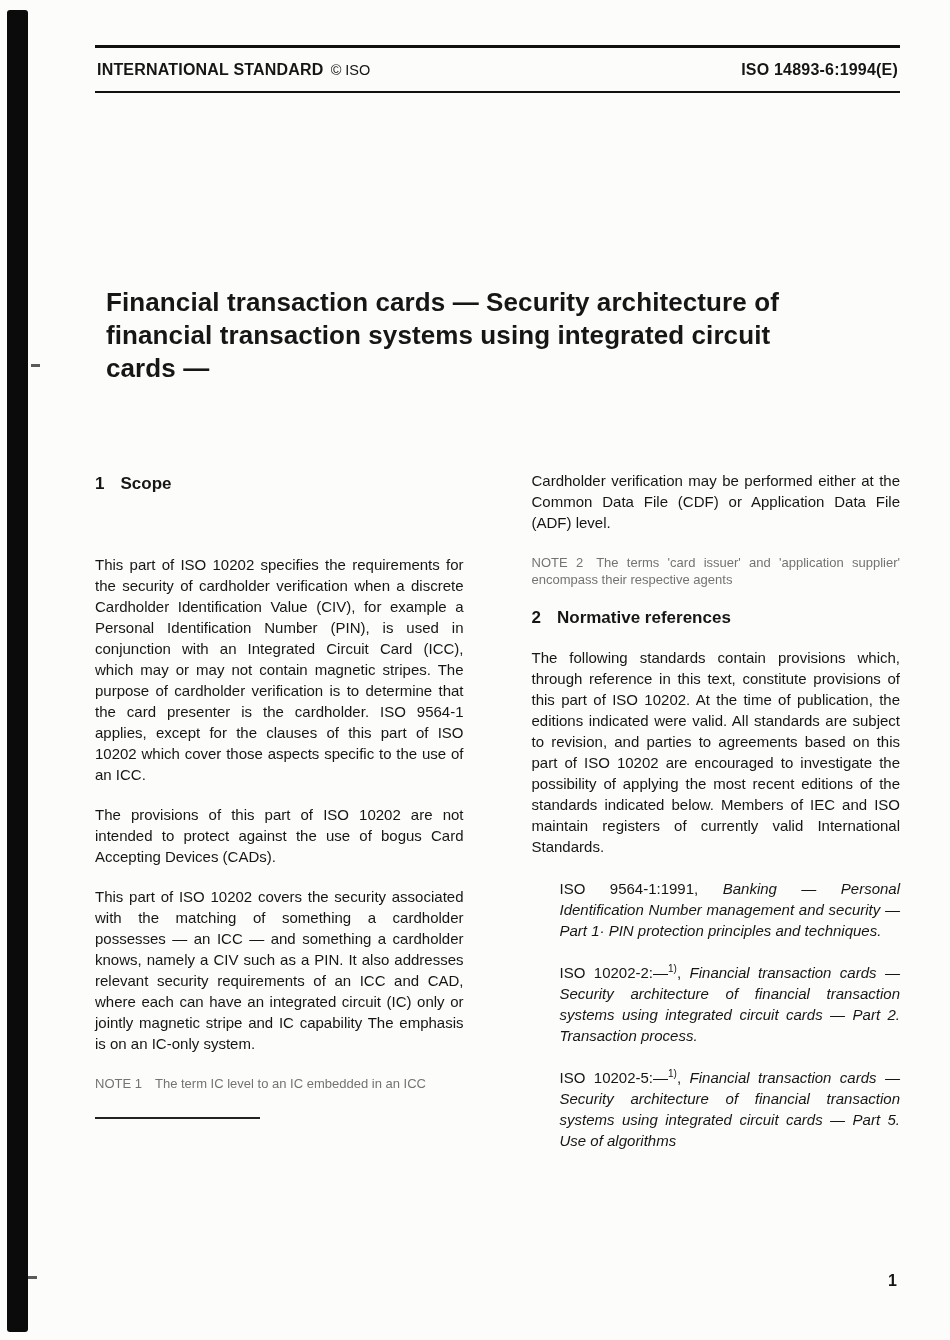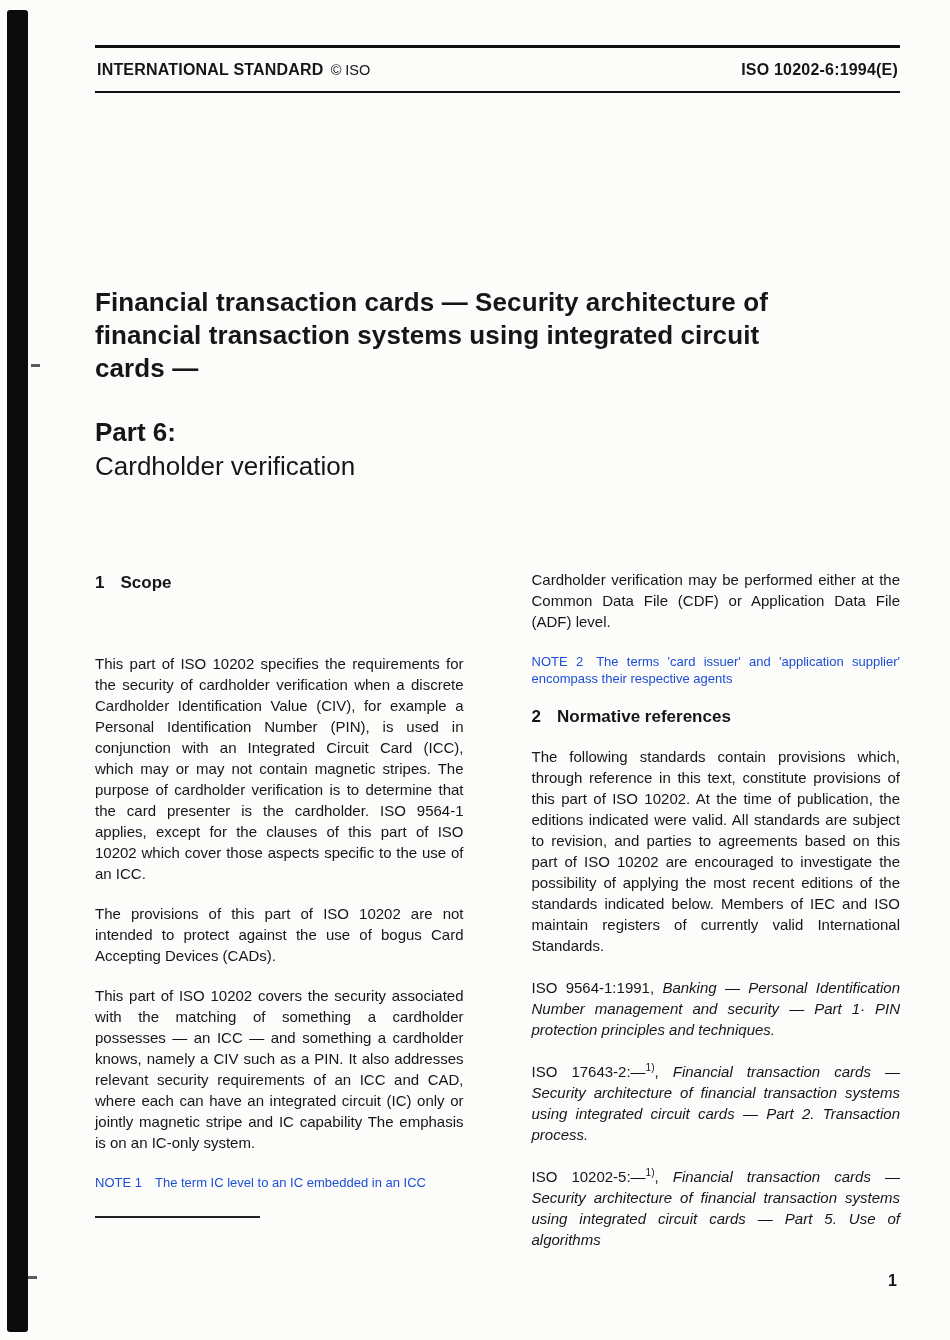--- a/index.html
+++ b/index.html
@@ -31,45 +31,45 @@
   .header-row {
     display: flex; justify-content: space-between; align-items: baseline;
     padding: 13px 2px 12px 2px;
   }
   .hdr-bold { font-weight: bold; font-size: 16px; letter-spacing: 0.2px; }
   .hdr-light { font-size: 14.5px; font-weight: 400; margin-left: 7px; }
 
   
   .title-block { margin-top: 193px; }
   h1 { font-size: 26px; line-height: 33px; font-weight: bold; margin: 0; letter-spacing: 0.1px; }
-  .t-line { display: block; }
+  .t-line { display: block; margin-left: 11px; }
   .part { margin-top: 31px; }
   .part-label { font-size: 26px; font-weight: bold; line-height: 33px; }
   .part-subtitle { font-size: 26px; font-weight: 400; line-height: 35px; }
 
   
   .columns { display: flex; gap: 68px; margin-top: 83px; }
   .col { flex: 1; min-width: 0; }
 
   .sec-heading { font-size: 17px; font-weight: bold; margin: 6px 0 0 0; }
   .h-num { margin-right: 16px; }
   .normative { margin-top: 20px; }
 
   .body-p {
     font-size: 15px; line-height: 21px;
     text-align: justify; margin: 19px 0 0 0;
   }
   .first-p { margin-top: 60px; }
   .no-top { margin-top: 2px; }
 
-  .ref { margin-top: 21px; }
+  .ref { margin-top: 21px; margin-left: 28px; }
   .ref em { font-style: italic; }
   .ref sup { font-size: 10px; vertical-align: super; line-height: 0; }
 
-  .note { font-size: 13px; line-height: 16.5px; margin-top: 22px; text-align: justify; color: #1d4ed8; }
+  .note { font-size: 13px; line-height: 16.5px; margin-top: 22px; text-align: justify; color: #737373; }
   .note-label { margin-right: 13px; }
 
   .footnote { margin-top: 24px; }
   .footnote-rule { width: 165px; border-top: 2px solid #222; margin-bottom: 8px; }
   .footnote-text { font-size: 13.5px; }
   .fn-marker { margin-right: 10px; }
 
   .page-number {
     position: absolute; left: 888px; top: 1272px;
     font-size: 16px; font-weight: bold;
@@ -85,35 +85,31 @@
   <div class="margin-tick tick-2"></div>
 
   <div class="content">
 
     <header>
       <div class="rule-thick"></div>
       <div class="header-row">
         <div>
           <span class="hdr-bold">INTERNATIONAL STANDARD</span><span class="hdr-light">© ISO</span>
         </div>
-        <div class="hdr-bold">ISO 10202-6:1994(E)</div>
+        <div class="hdr-bold">ISO 14893-6:1994(E)</div>
       </div>
       <div class="rule-thin"></div>
     </header>
 
     <div class="title-block">
       <h1>
         <span class="t-line">Financial transaction cards — Security architecture of</span>
         <span class="t-line">financial transaction systems using integrated circuit</span>
         <span class="t-line">cards —</span>
       </h1>
-      <div class="part">
-        <div class="part-label">Part 6:</div>
-        <div class="part-subtitle">Cardholder verification</div>
-      </div>
     </div>
 
     <div class="columns">
 
       <section class="col">
         <h2 class="sec-heading">
           <span class="h-num">1</span><span>Scope</span>
         </h2>
         <p class="body-p first-p">This part of ISO 10202 specifies the requirements for the security of cardholder verification when a discrete Cardholder Identification Value (CIV), for example a Personal Identification Number (PIN), is used in conjunction with an Integrated Circuit Card (ICC), which may or may not contain magnetic stripes. The purpose of cardholder verification is to determine that the card presenter is the cardholder. ISO 9564-1 applies, except for the clauses of this part of ISO 10202 which cover those aspects specific to the use of an ICC.</p>
         <p class="body-p">The provisions of this part of ISO 10202 are not intended to protect against the use of bogus Card Accepting Devices (CADs).</p>
@@ -134,21 +130,21 @@
         <h2 class="sec-heading normative">
           <span class="h-num">2</span><span>Normative references</span>
         </h2>
         <p class="body-p">The following standards contain provisions which, through reference in this text, constitute provisions of this part of ISO 10202. At the time of publication, the editions indicated were valid. All standards are subject to revision, and parties to agreements based on this part of ISO 10202 are encouraged to investigate the possibility of applying the most recent editions of the standards indicated below. Members of IEC and ISO maintain registers of currently valid International Standards.</p>
 
         <p class="body-p ref">
           <span>ISO 9564-1:1991,</span><sup></sup><span></span>
           <em>Banking — Personal Identification Number management and security — Part 1· PIN protection principles and techniques.</em>
         </p>
         <p class="body-p ref">
-          <span>ISO 17643-2:—</span><sup>1)</sup><span>,</span>
+          <span>ISO 10202-2:—</span><sup>1)</sup><span>,</span>
           <em>Financial transaction cards — Security architecture of financial transaction systems using integrated circuit cards — Part 2. Transaction process.</em>
         </p>
         <p class="body-p ref">
           <span>ISO 10202-5:—</span><sup>1)</sup><span>,</span>
           <em>Financial transaction cards — Security architecture of financial transaction systems using integrated circuit cards — Part 5. Use of algorithms</em>
         </p>
       </section>
 
     </div>
   </div>

